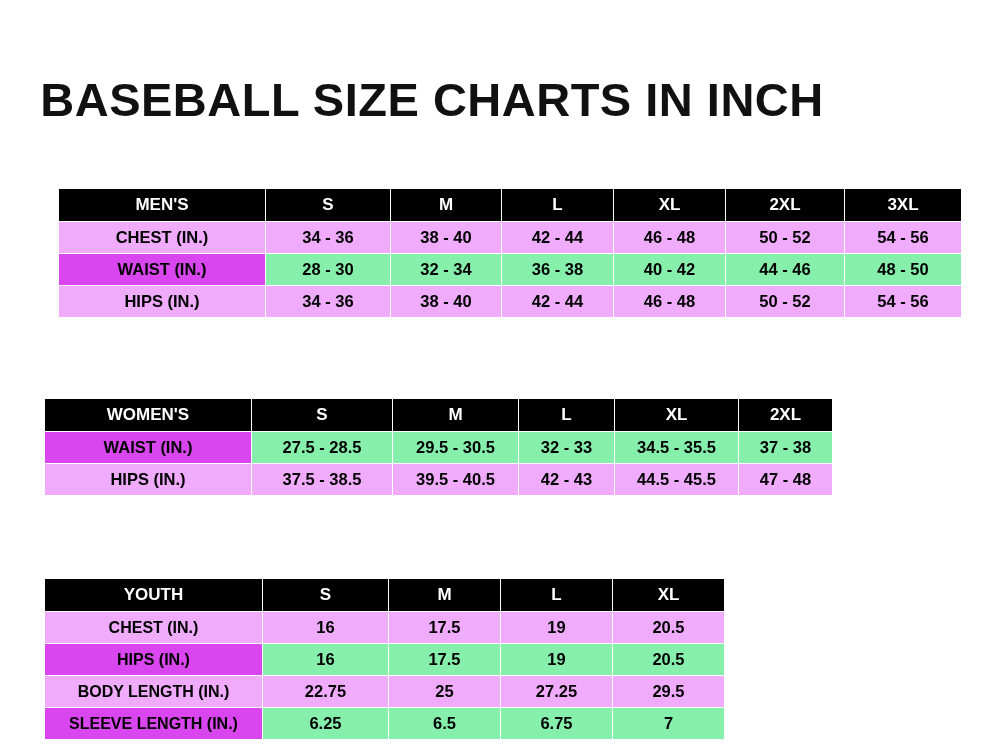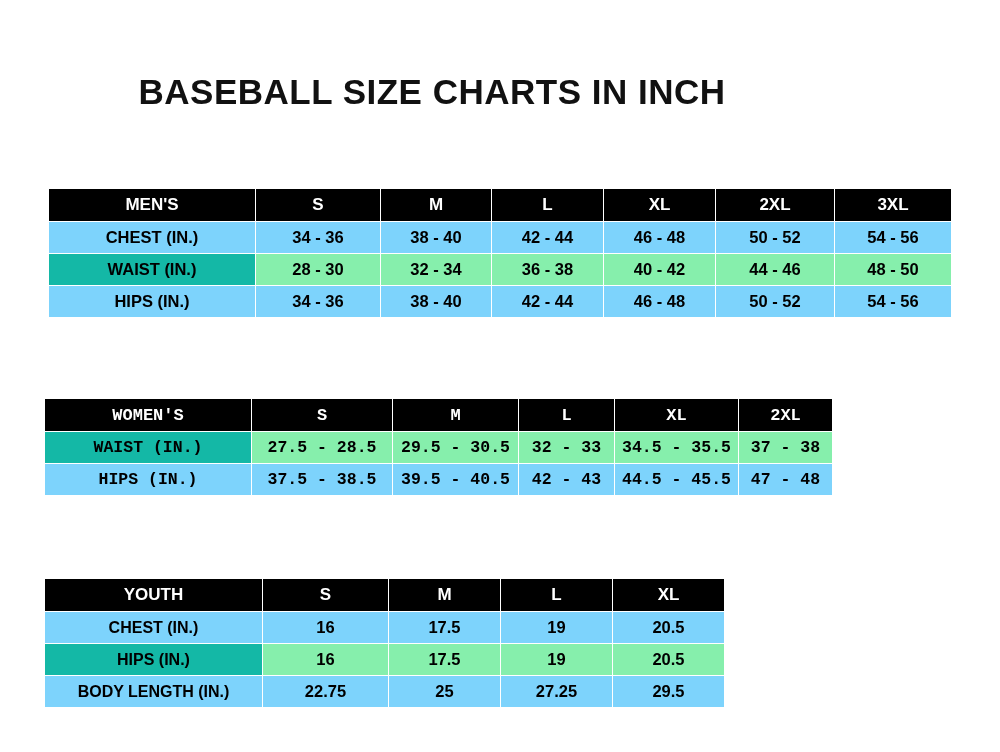--- a/index.html
+++ b/index.html
@@ -19,21 +19,21 @@
     width: 1000px;
     height: 752px;
     background: #ffffff;
   }
   .title {
     position: absolute;
     top: 72px;
     left: 0;
     width: 864px;
     text-align: center;
-    font-size: 35px;
+    font-size: 47px;
     font-weight: bold;
     letter-spacing: 0.5px;
     color: #111111;
   }
   .chart {
     position: absolute;
     border-collapse: collapse;
     table-layout: fixed;
   }
   .chart td, .chart th {
@@ -45,44 +45,44 @@
     padding: 0;
     white-space: nowrap;
   }
   .chart thead th {
     background: #000000;
     color: #ffffff;
     font-size: 17px;
     height: 32px;
   }
   .chart tbody tr.odd td {
-    background: #7dd3fc;
+    background: #f0abfc;
   }
   .chart tbody tr.even td {
     background: #86efac;
   }
   .chart tbody td.rowlabel {
     background: #ffffff;
   }
   .chart tbody tr.even td.rowlabel {
-    background: #14b8a6;
+    background: #d946ef;
   }
 
   
-  #mens-chart { top: 188px; left: 48px; width: 903px; }
+  #mens-chart { top: 188px; left: 58px; width: 903px; }
   #mens-chart col.c0 { width: 207px; }
   #mens-chart col.c1 { width: 125px; }
   #mens-chart col.c2 { width: 111px; }
   #mens-chart col.c3 { width: 112px; }
   #mens-chart col.c4 { width: 112px; }
   #mens-chart col.c5 { width: 119px; }
   #mens-chart col.c6 { width: 117px; }
 
   
-  #womens-chart { top: 398px; left: 44px; width: 788px; font-family: Liberation Mono, monospace; }
+  #womens-chart { top: 398px; left: 44px; width: 788px; }
   #womens-chart col.c0 { width: 207px; }
   #womens-chart col.c1 { width: 141px; }
   #womens-chart col.c2 { width: 126px; }
   #womens-chart col.c3 { width: 96px; }
   #womens-chart col.c4 { width: 124px; }
   #womens-chart col.c5 { width: 94px; }
 
   
   #youth-chart { top: 578px; left: 44px; width: 680px; }
   #youth-chart col.c0 { width: 218px; }
@@ -224,16 +224,23 @@
         <td>19</td>
         <td>20.5</td>
       </tr>
       <tr class="odd">
         <td class="rowlabel">BODY LENGTH (IN.)</td>
         <td>22.75</td>
         <td>25</td>
         <td>27.25</td>
         <td>29.5</td>
       </tr>
+      <tr class="even">
+        <td class="rowlabel">SLEEVE LENGTH (IN.)</td>
+        <td>6.25</td>
+        <td>6.5</td>
+        <td>6.75</td>
+        <td>7</td>
+      </tr>
     </tbody>
   </table>
 
 </div>
 
 </body></html>

